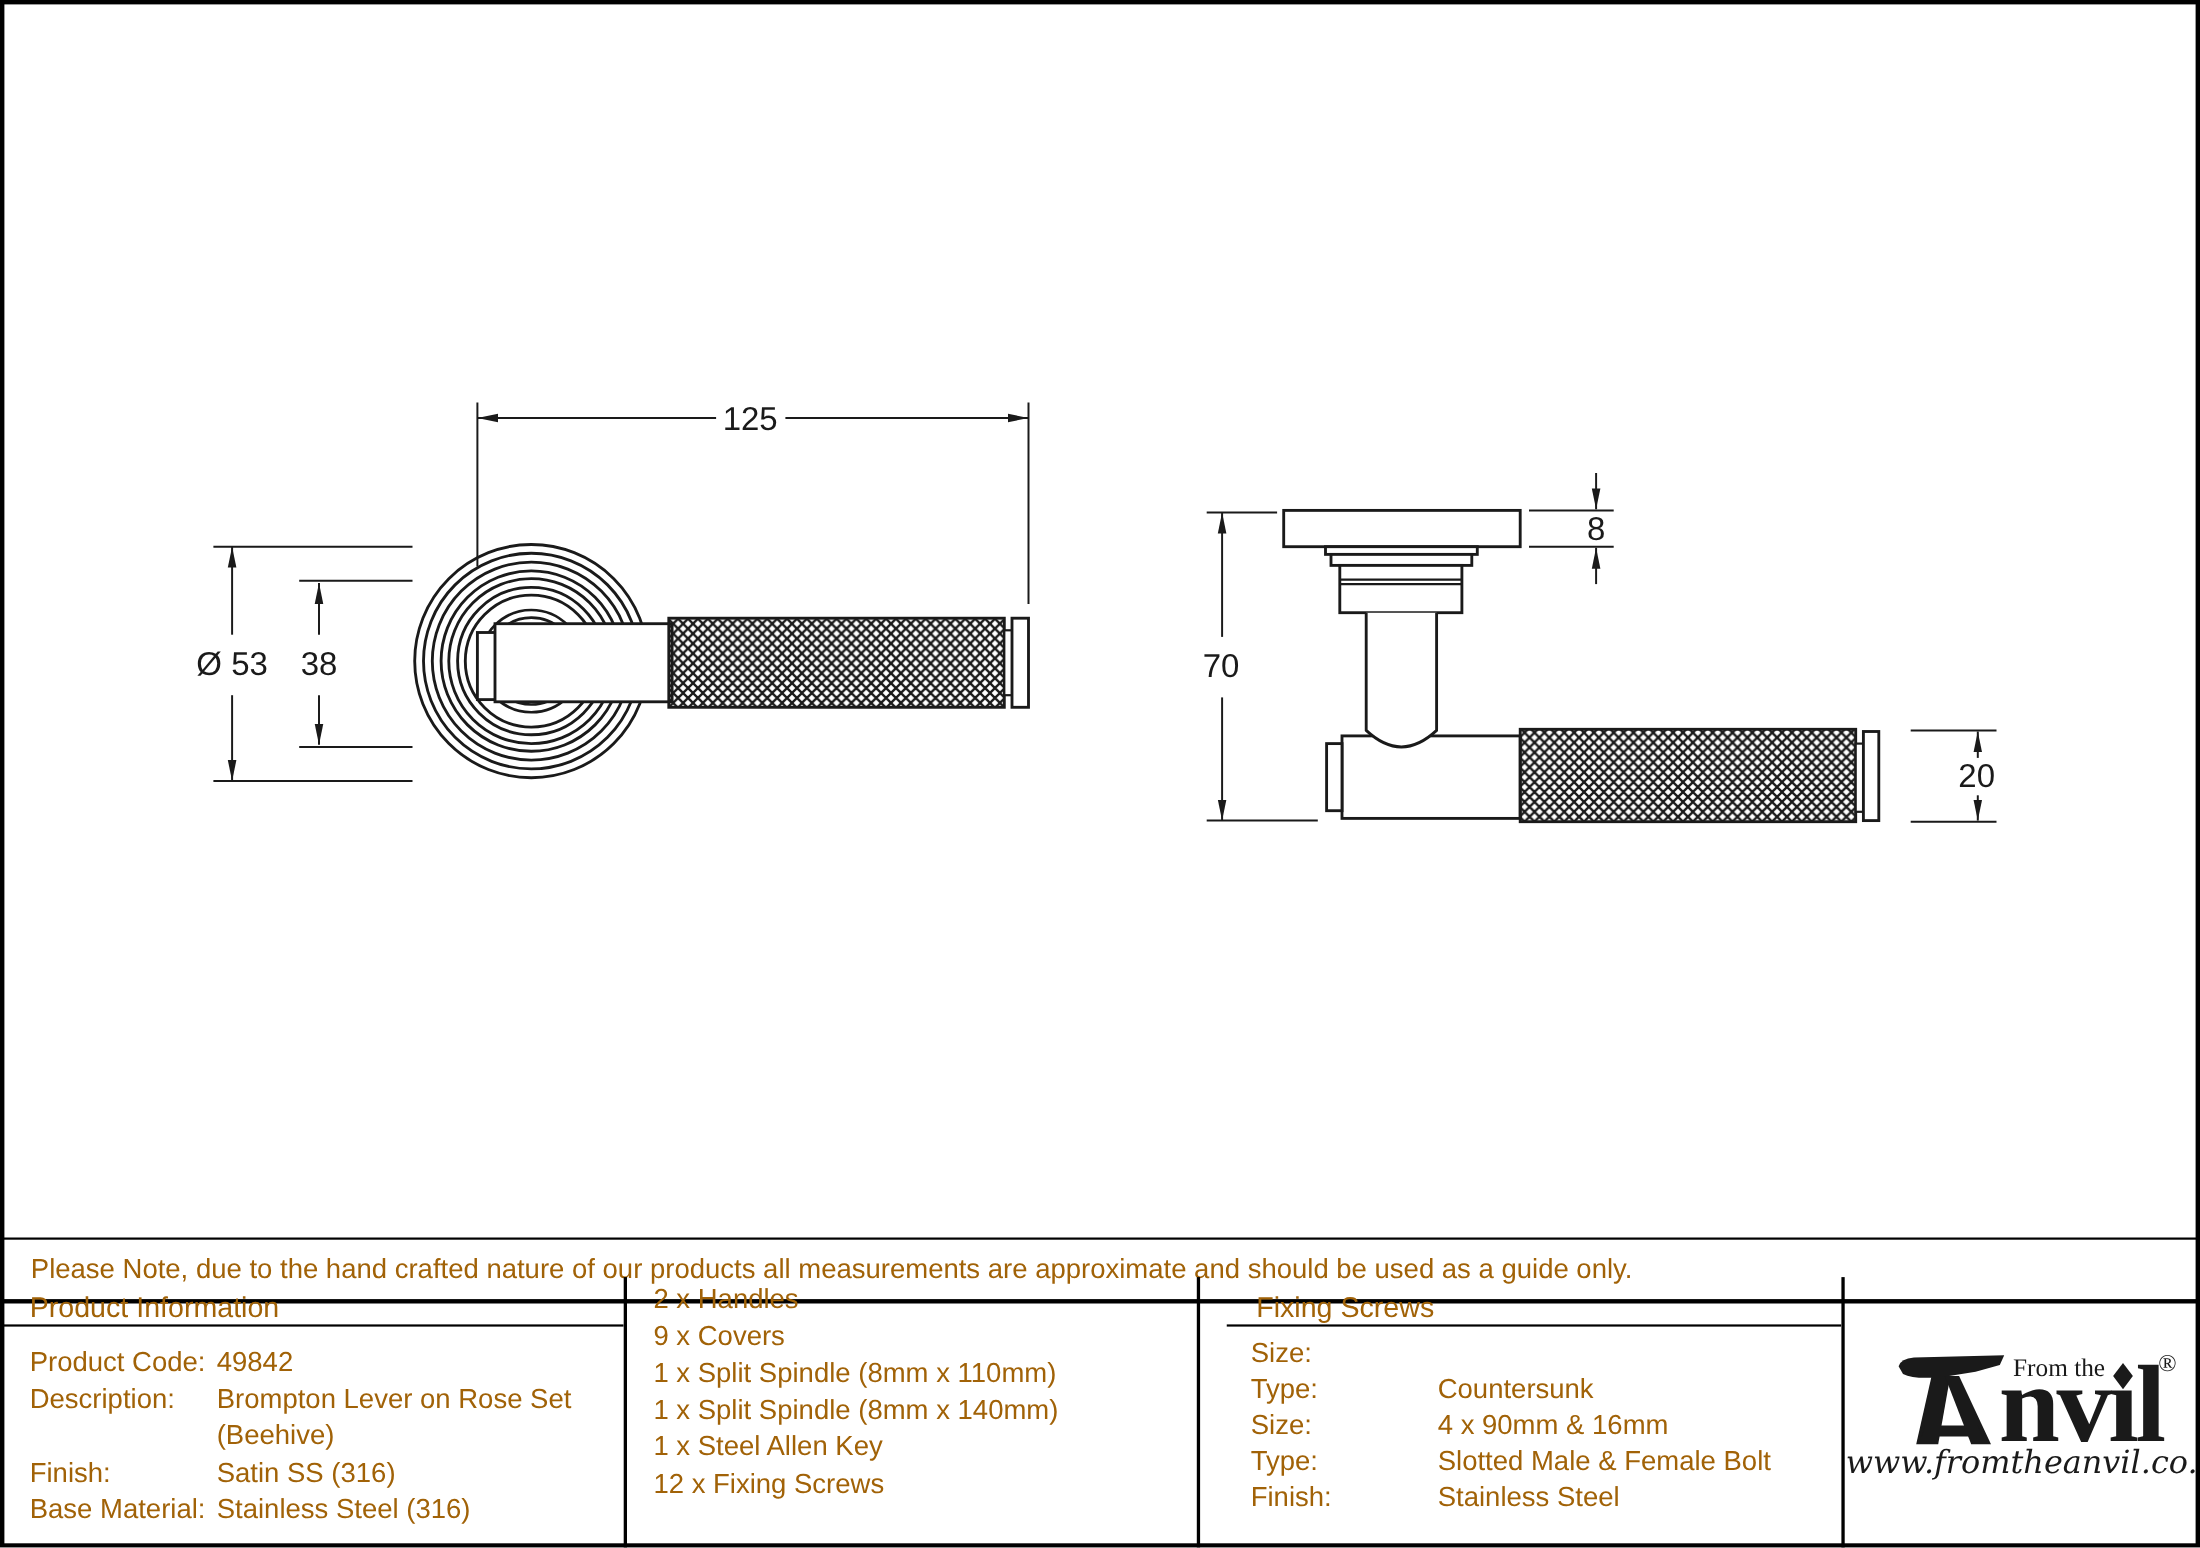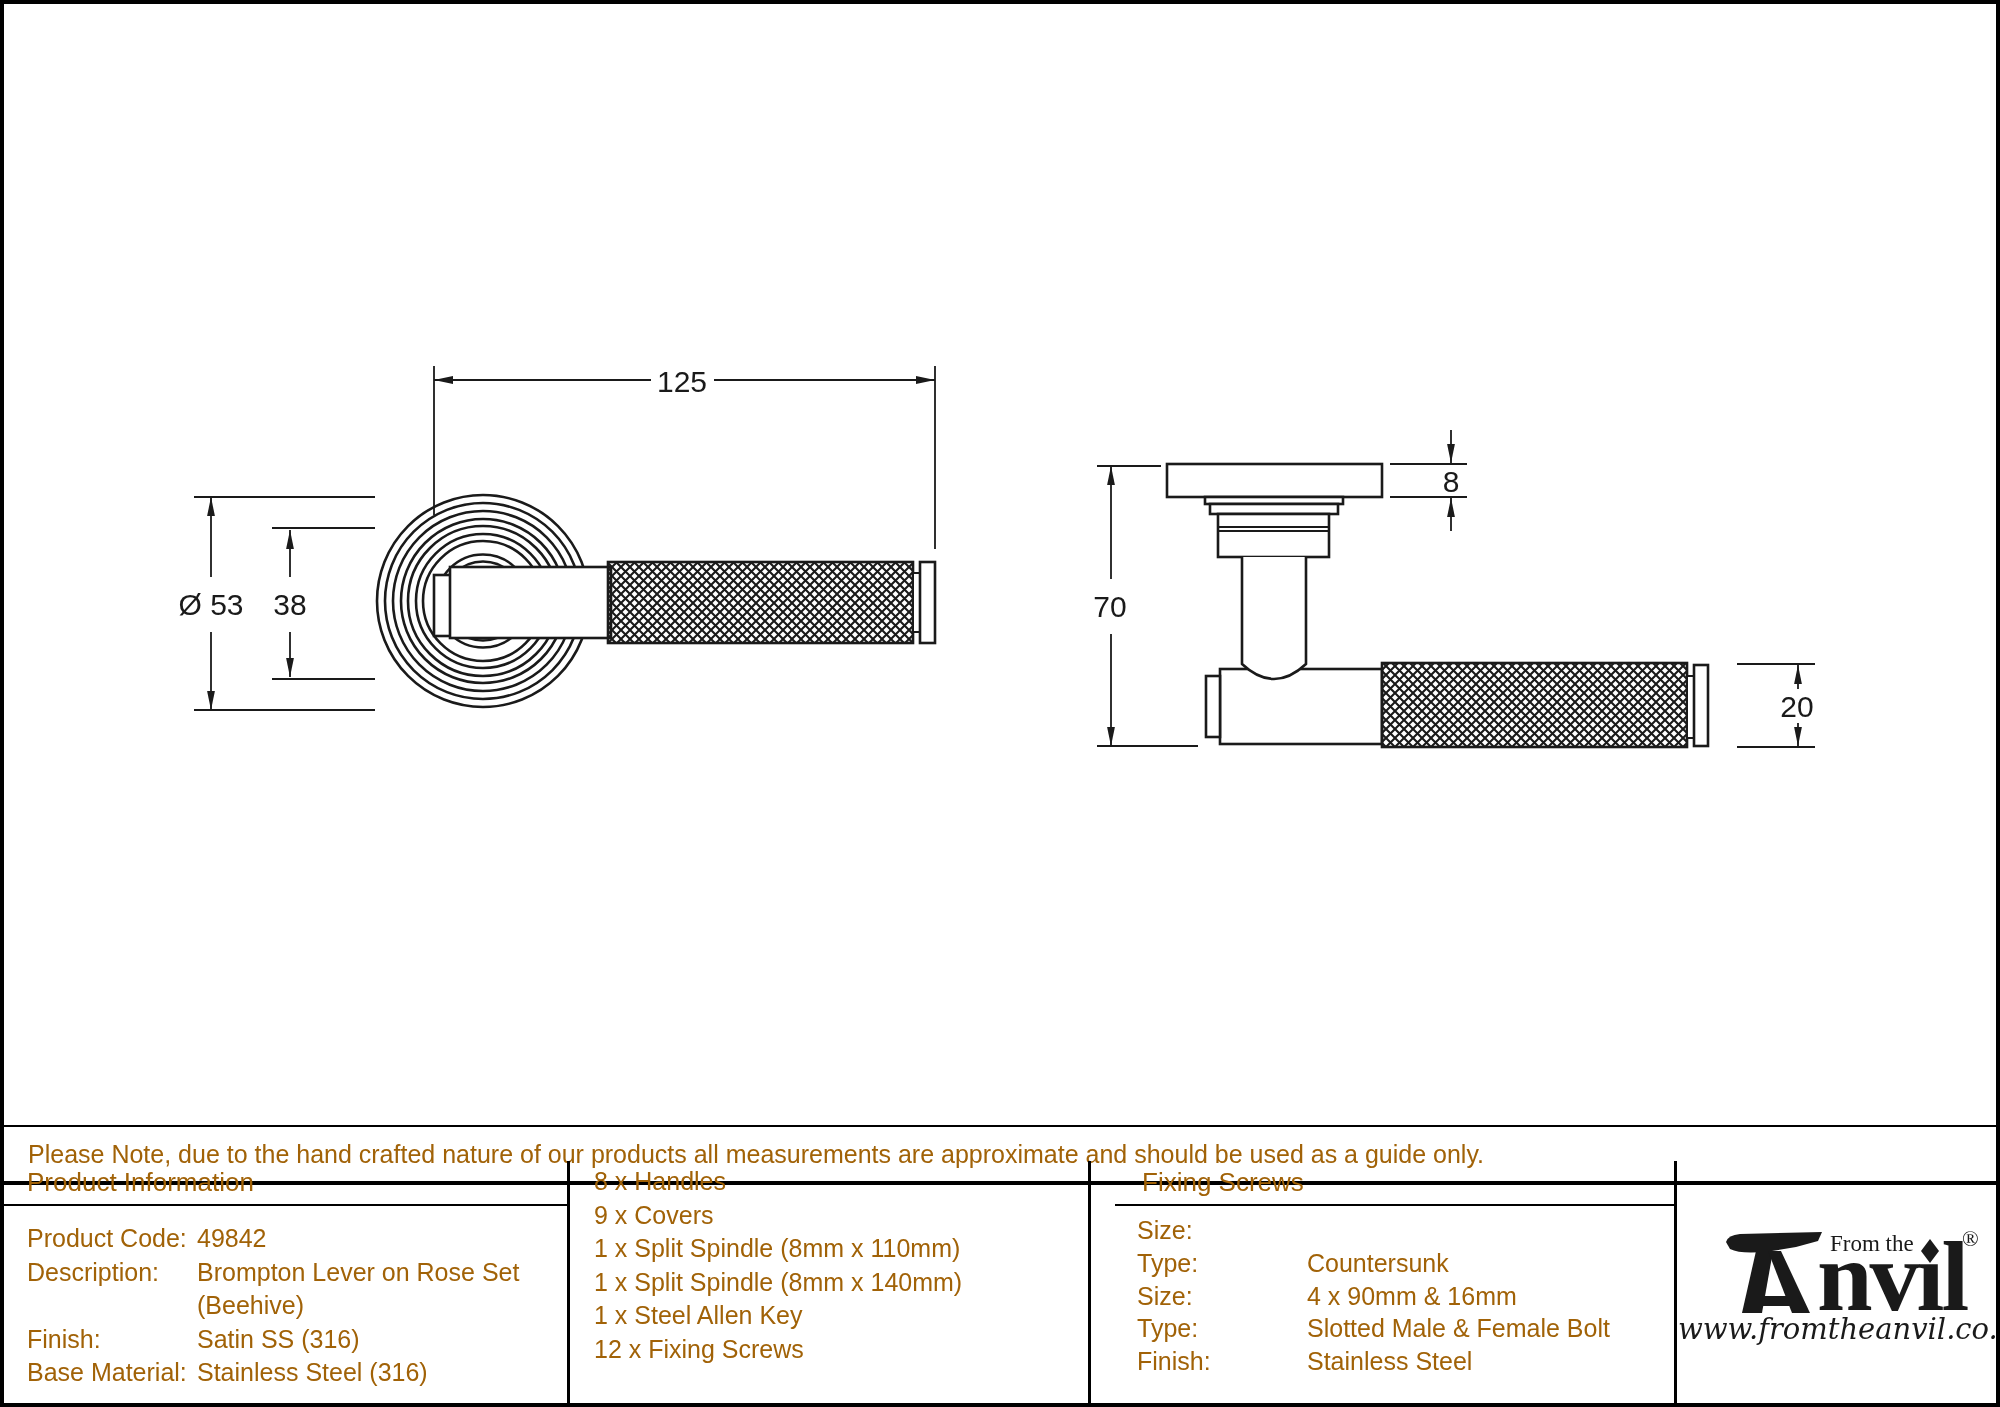--- a/index.html
+++ b/index.html
@@ -22,21 +22,21 @@
     display:flex; align-items:stretch;
   }
   .col { box-sizing:border-box; border-right:3px solid #000; overflow:hidden; }
   .col:last-child { border-right:none; }
   .col1 { width:570px; }
   .col2 { width:521px; }
   .col3 { width:562px;margin-left:24px; }
   .col4 { flex:1; position:relative; }
   .col-header {
     height:45px; border-bottom:2px solid #000; box-sizing:border-box;
-    display:flex; align-items:center; padding-left:27px; font-size:26px;
+    display:flex; align-items:flex-end; padding-left:27px; font-size:26px;
   }
   .col-body { font-size:25px; line-height:33.5px; }
   .col1 .col-body { padding:16px 0 0 27px; }
   .col2 .col-body { padding:4px 0 0 24px; }
   .col3 .col-body { padding:8px 0 0 22px; line-height:32.8px; }
   .kv { display:flex; }
   .col1 .kv .k { width:170px; flex:none; }
   .col3 .kv .k { width:170px; flex:none; }
   .logo-wrap { position:absolute; inset:0; }
 </style>
@@ -158,21 +158,21 @@
         </div>
         <div class="kv">
           <span class="k">Base Material:</span>
           <span class="v">Stainless Steel (316)</span>
         </div>
       </div>
     </div>
 
     <div class="col col2">
       <div class="col-body">
-        <div>8 x Handles</div>
+        <div>2 x Handles</div>
         <div>9 x Covers</div>
         <div>1 x Split Spindle (8mm x 110mm)</div>
         <div>1 x Split Spindle (8mm x 140mm)</div>
         <div>1 x Steel Allen Key</div>
         <div>12 x Fixing Screws</div>
       </div>
     </div>
 
     <div class="col col3">
       <div class="col-header">

